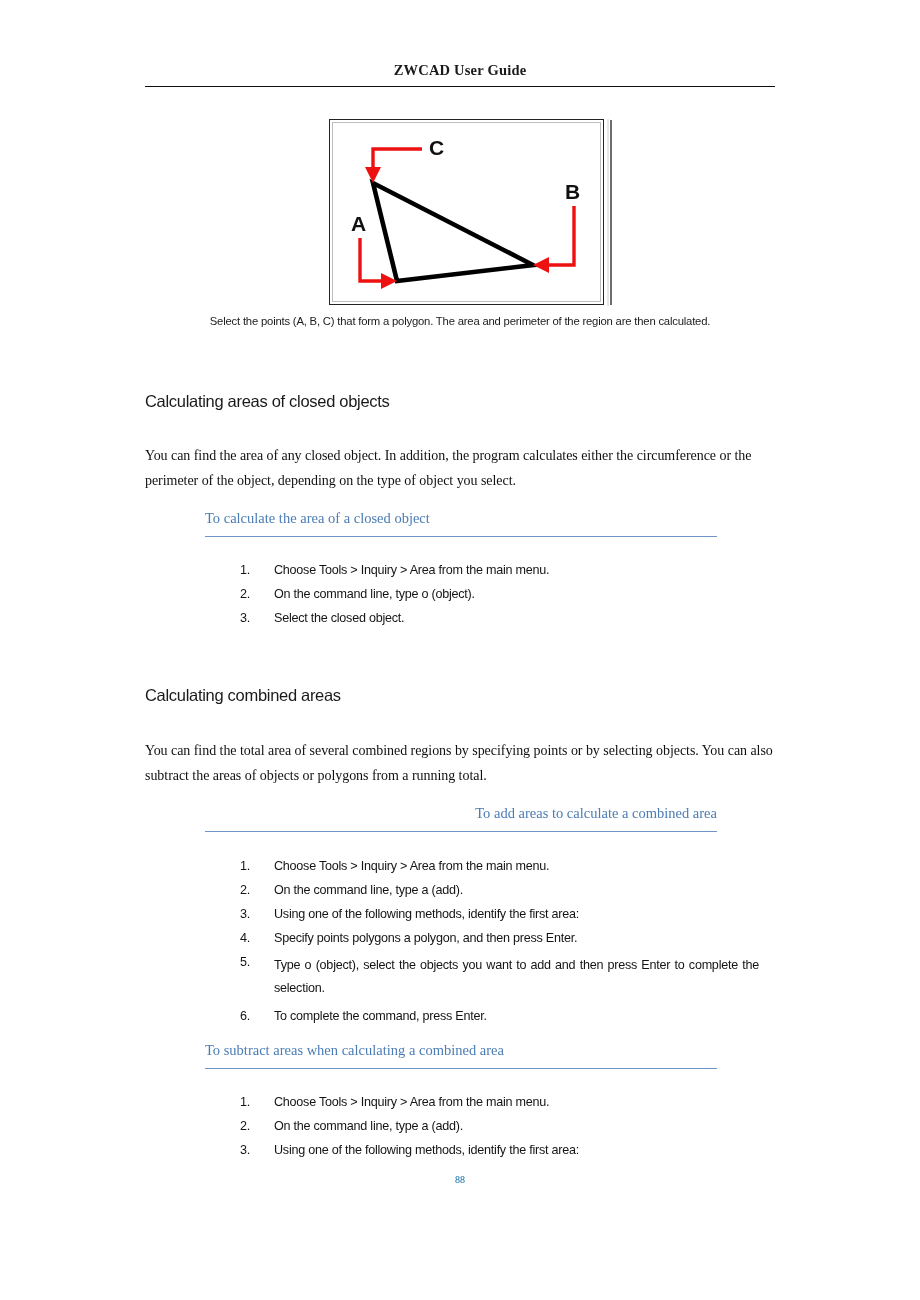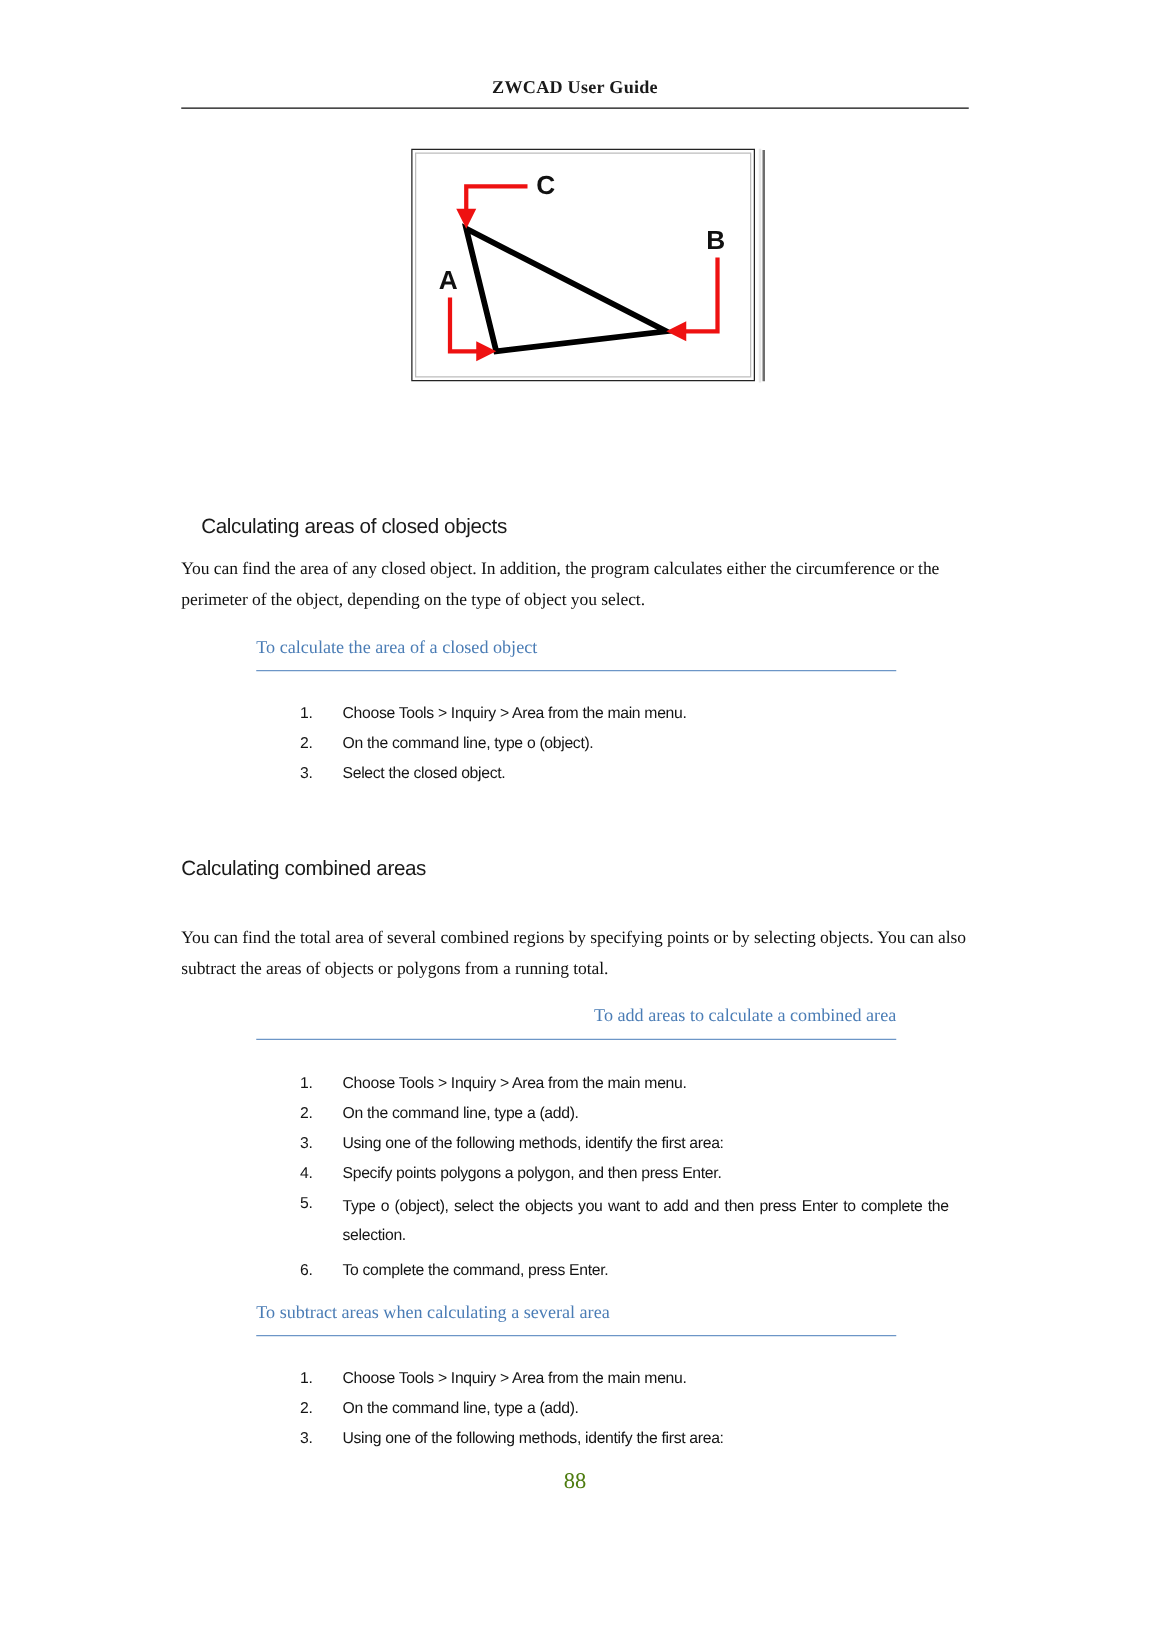--- a/index.html
+++ b/index.html
@@ -114,21 +114,21 @@
   .h2 {
     position: absolute;
     left: 145px;
     font-family: "Liberation Sans", sans-serif;
     font-size: 16.5px;
     font-weight: 400;
     letter-spacing: -0.3px;
     color: #1a1a1a;
     white-space: nowrap;
   }
-  #h2-closed { top: 412px; margin-left: 16px; }
+  #h2-closed { top: 392px; }
   #h2-combined { top: 686px; }
 
   
   .para {
     position: absolute;
     left: 145px;
     width: 645px;
     font-family: "Liberation Serif", serif;
     font-size: 14px;
     line-height: 25px;
@@ -200,22 +200,22 @@
   #list-3 { top: 1094px; }
 
   
   .page-number {
     position: absolute;
     left: 145px;
     top: 1174px;
     width: 630px;
     text-align: center;
     font-family: "Liberation Serif", serif;
-    font-size: 18px;
-    color: #4d7c0f;
+    font-size: 10px;
+    color: #0369a1;
   }
 </style>
 </head>
 <body>
 
 <div class="page">
 
   <div class="header">
     <div class="header-title">ZWCAD User Guide</div>
   </div>
@@ -238,20 +238,21 @@
       <path d="M 31,119 L 31,162 L 56,162" fill="none" stroke="#ee1111" stroke-width="3.4"></path>
       <polygon points="68,162 52,154 52,170" fill="#ee1111"></polygon>
       <text x="22" y="112" font-family="&quot;Liberation Sans&quot;, sans-serif" font-size="21" font-weight="bold" fill="#111111">A</text>
 
       <path d="M 245,87 L 245,146 L 216,146" fill="none" stroke="#ee1111" stroke-width="3.4"></path>
       <polygon points="204,146 220,138 220,154" fill="#ee1111"></polygon>
       <text x="236" y="80" font-family="&quot;Liberation Sans&quot;, sans-serif" font-size="21" font-weight="bold" fill="#111111">B</text>
     </svg>
   </div>
 
+  <div class="caption">Select the points (A, B, C) that form a polygon. The area and perimeter of the region are then calculated.</div>
 
   <div class="h2" id="h2-closed">Calculating areas of closed objects</div>
 
   <div class="para" id="para-closed">You can find the area of any closed object. In addition, the program calculates either the circumference or the perimeter of the object, depending on the type of object you select.</div>
 
   <div class="proc-head" id="proc-1">
     <span class="proc-head-text">To calculate the area of a closed object</span>
     <span class="proc-head-rule"></span>
   </div>
 
@@ -300,21 +301,21 @@
       <span class="num">5.</span>
       <span class="txt">Type o (object), select the objects you want to add and then press Enter to complete the selection.</span>
     </div>
     <div class="li">
       <span class="num">6.</span>
       <span class="txt">To complete the command, press Enter.</span>
     </div>
   </div>
 
   <div class="proc-head" id="proc-3">
-    <span class="proc-head-text">To subtract areas when calculating a several area</span>
+    <span class="proc-head-text">To subtract areas when calculating a combined area</span>
     <span class="proc-head-rule"></span>
   </div>
 
   <div class="olist" id="list-3">
     <div class="li">
       <span class="num">1.</span>
       <span class="txt">Choose Tools &gt; Inquiry &gt; Area from the main menu.</span>
     </div>
     <div class="li">
       <span class="num">2.</span>

